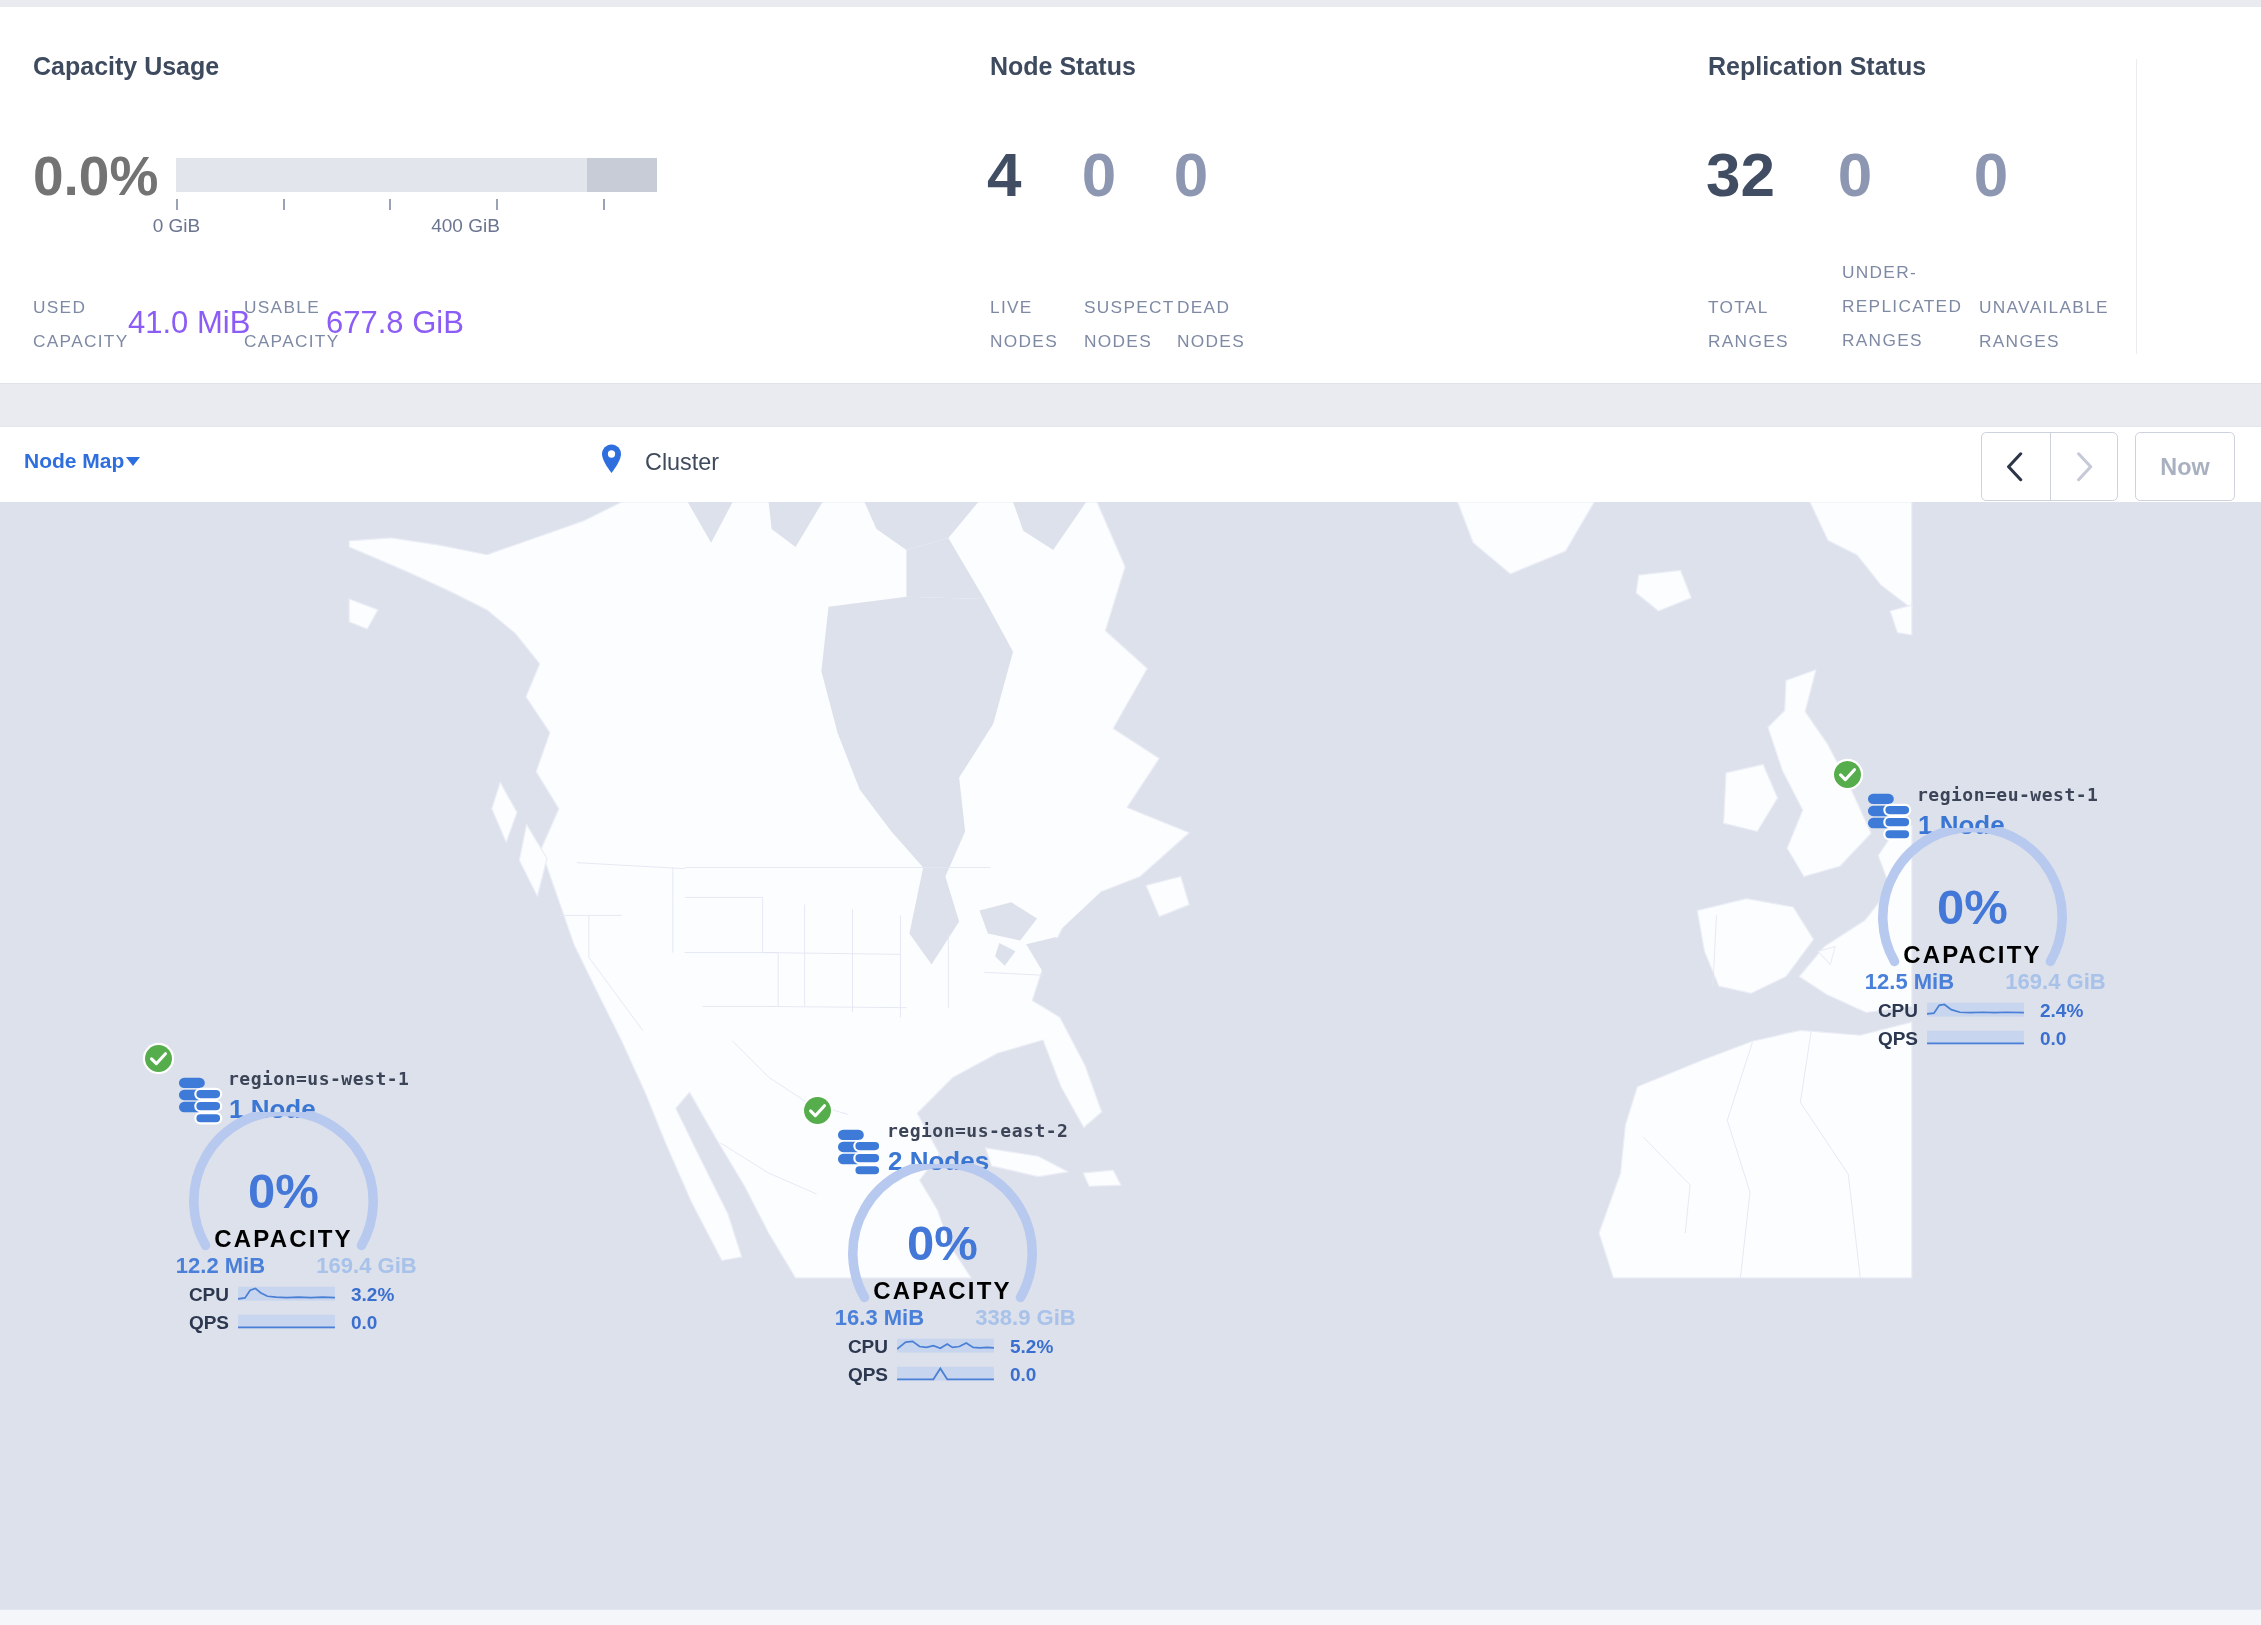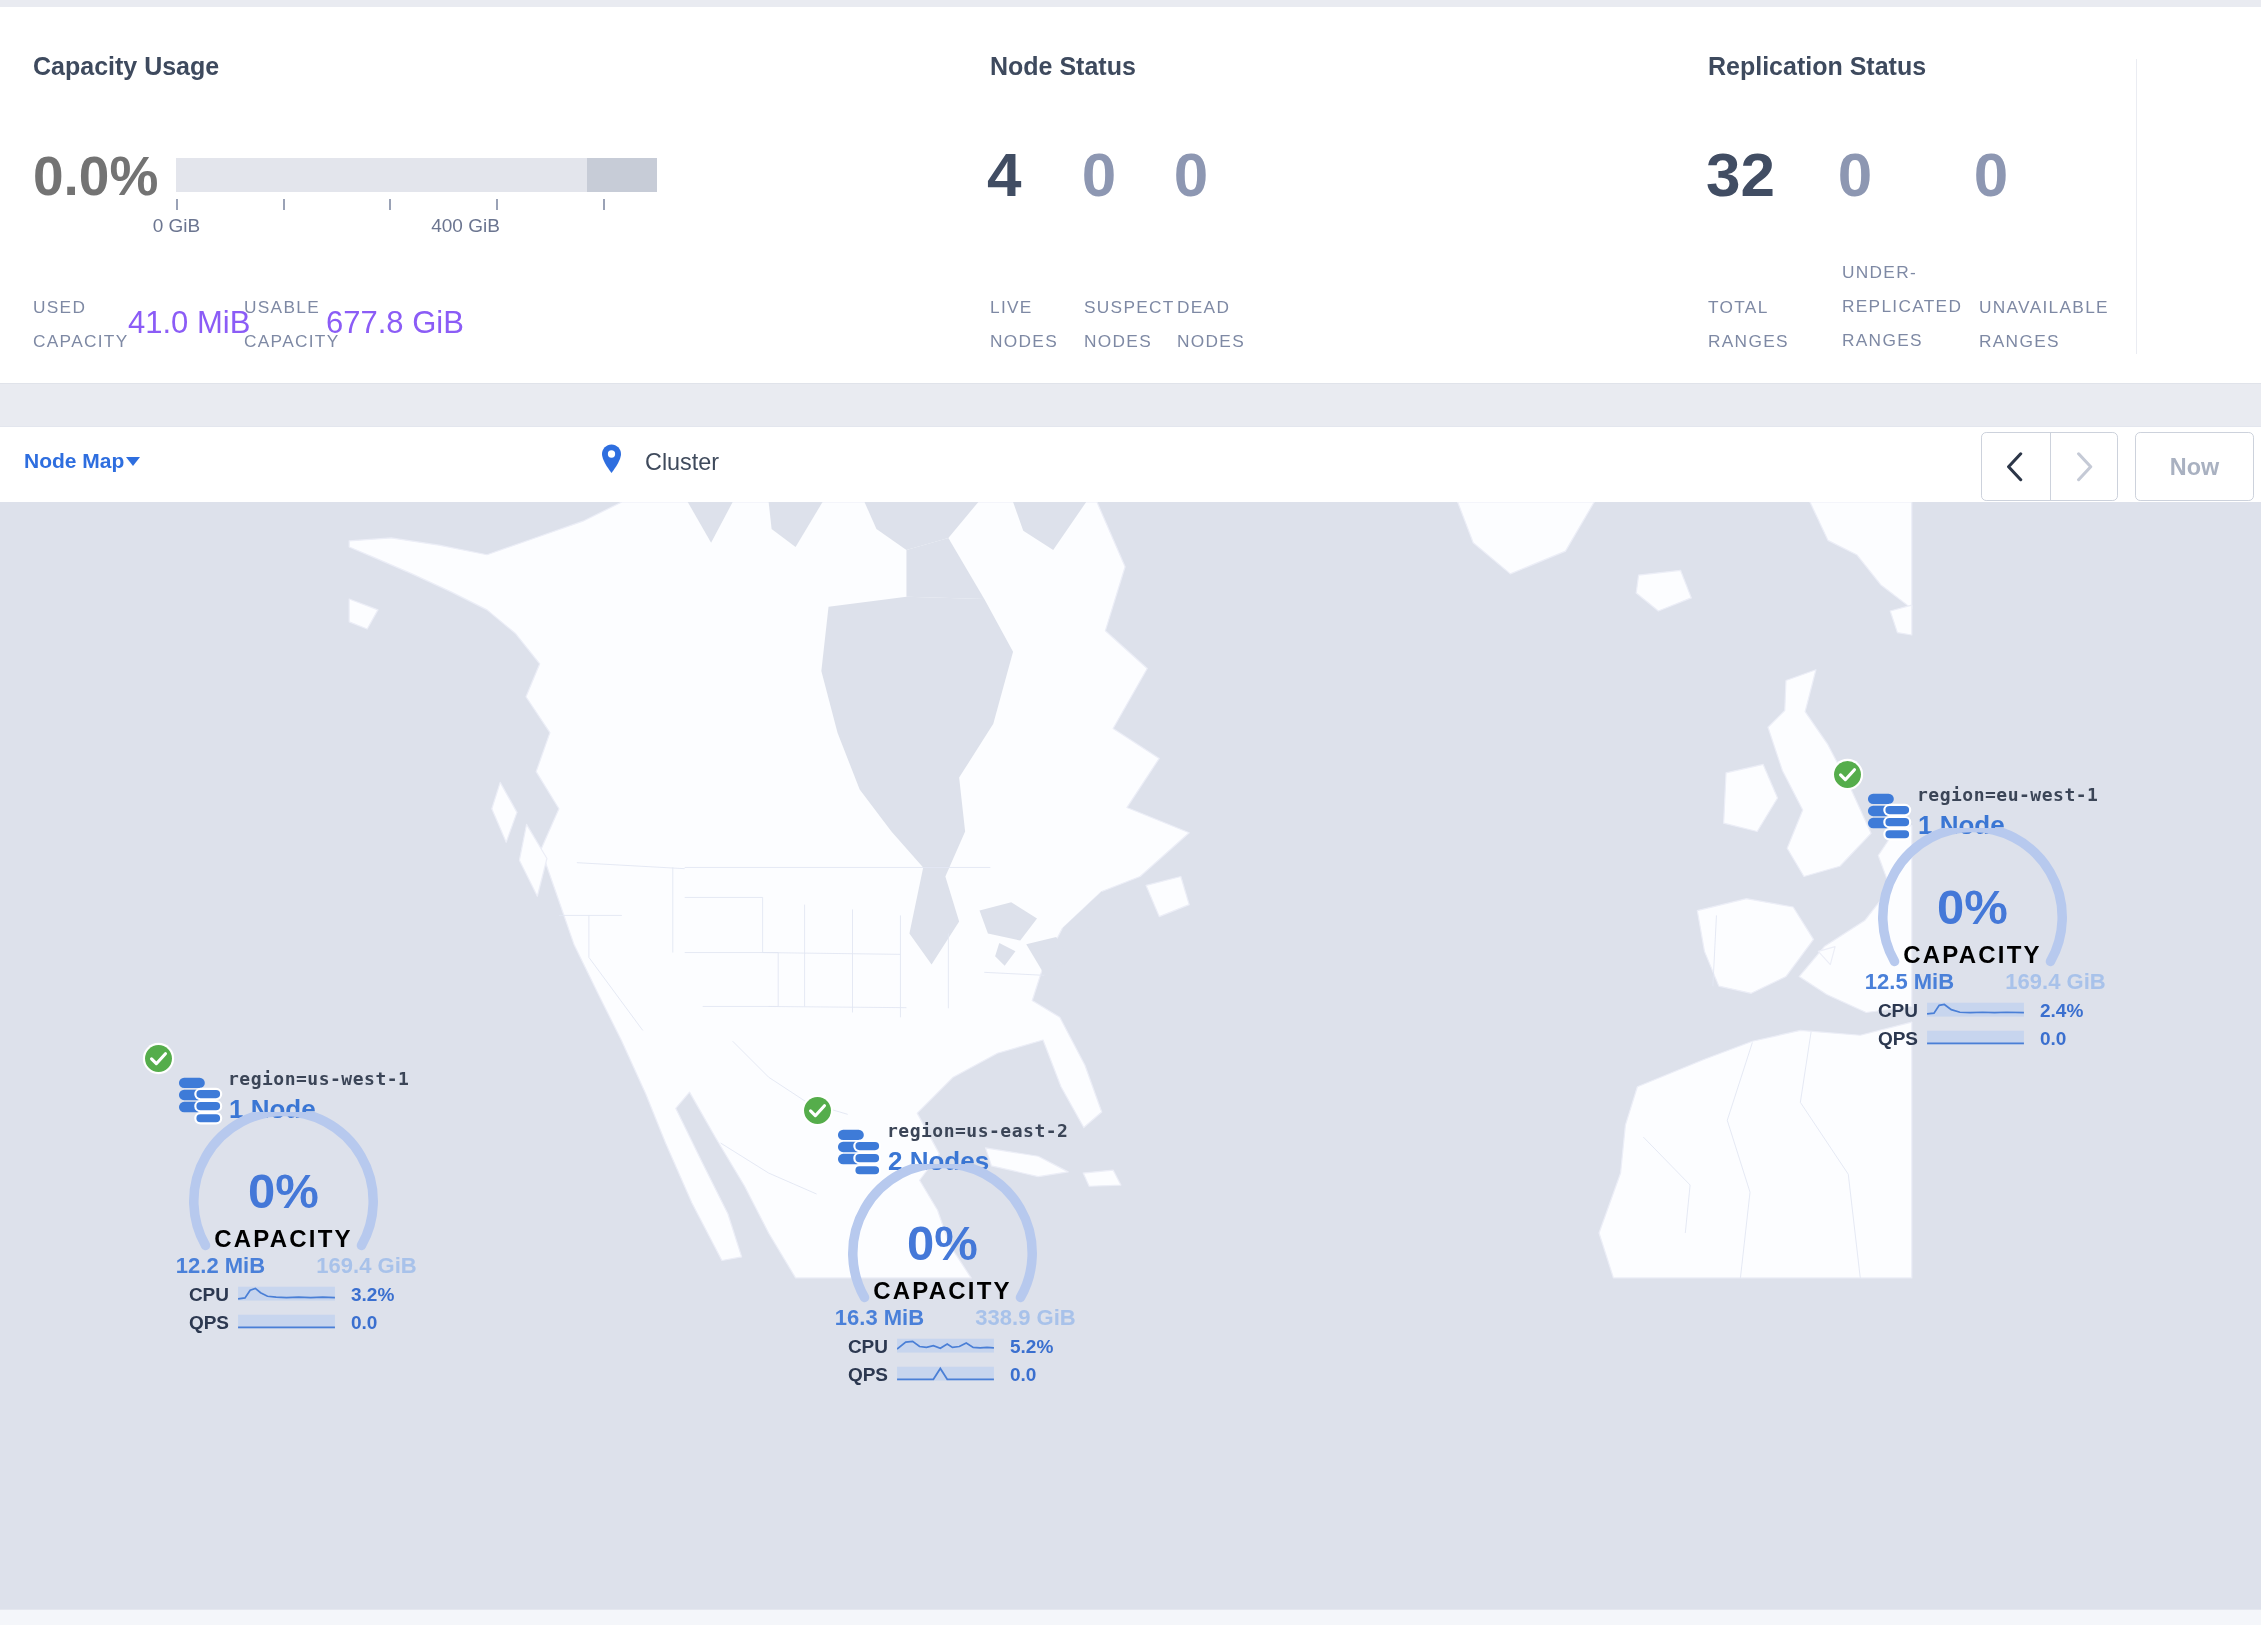--- a/index.html
+++ b/index.html
@@ -53,21 +53,21 @@
   #time-badge{
     position:absolute;left:19px;top:14px;width:54px;height:42px;background:#d9dce4;border-radius:5.2px;
     font-size:19px;font-weight:700;color:#3f4a5c;text-align:center;line-height:42px;
   }
   #time-label{position:absolute;left:97px;top:0;font-size:23.4px;font-weight:600;color:#2c3648;line-height:68px;}
   #time-chevron{position:absolute;right:29.5px;top:29.5px;}
   #time-arrows{left:1981px;top:5.2px;width:137px;height:69px;}
   #arrow-divider{position:absolute;left:68px;top:0;width:0.9px;height:68px;background:#cdd2dc;}
   .arrow-btn{position:absolute;top:0;width:68px;height:68px;cursor:pointer;}
   #now-button{
-    left:2135px;top:5.2px;width:119px;height:69px;cursor:pointer;
+    left:2135px;top:5.2px;width:100px;height:69px;cursor:pointer;
     font-size:23.4px;font-weight:600;color:#a9b1c1;text-align:center;line-height:68px;
   }
 
   
   #map-area{position:absolute;left:0;top:502px;width:2261px;height:1124px;background:#dde1eb;}
   #map-footer{position:absolute;left:0;top:1609px;width:2261px;height:16.5px;background:#f4f6fa;border-top:0.9px solid #e4e7ef;}
 
   
   .region-card{position:absolute;width:408px;height:312px;cursor:pointer;}
   .region-card .check-icon{position:absolute;left:62px;top:8.7px;}

